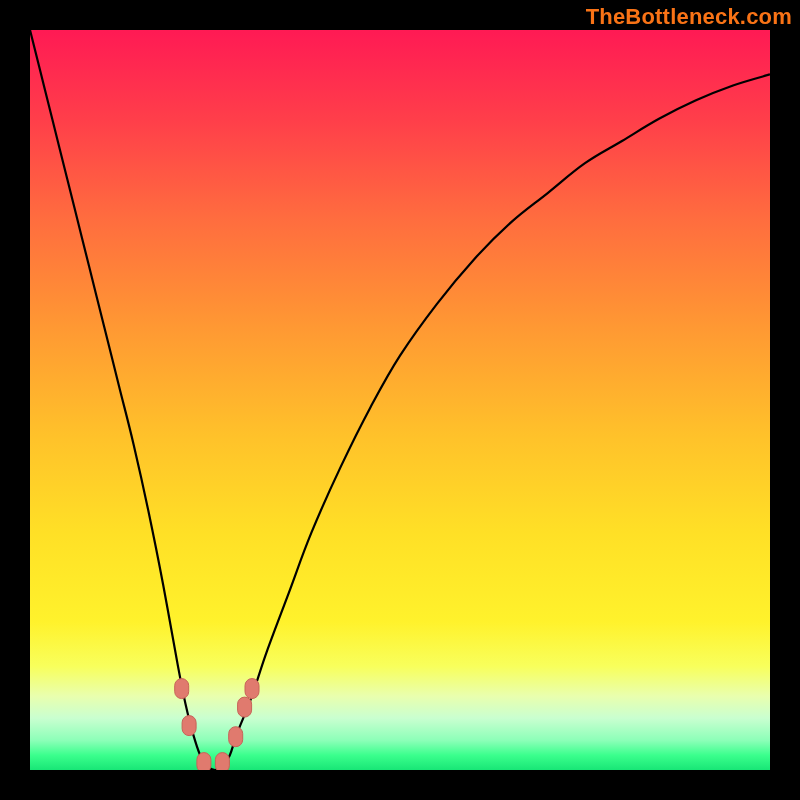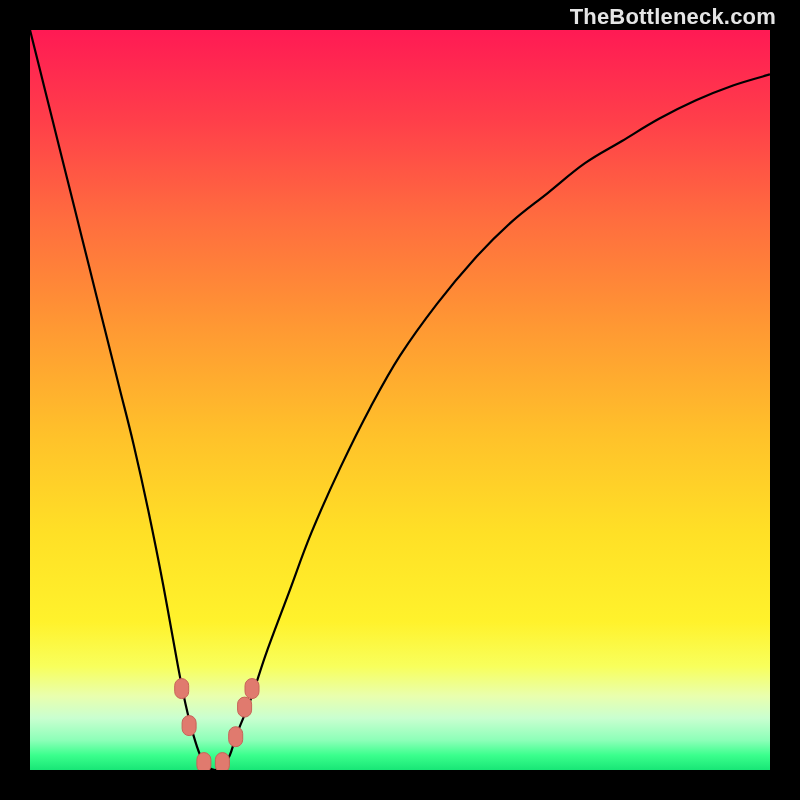--- a/index.html
+++ b/index.html
@@ -42,22 +42,22 @@
   svg.curve {
     position: absolute;
     left: 0; top: 0;
     width: 740px;
     height: 740px;
     pointer-events: none;
   }
   .watermark {
     position: absolute;
     top: 4px;
-    right: 24px;
-    color: #e5e5e5;
+    right: 8px;
+    color: #f97316;
     font-size: 22px;
     font-weight: 600;
     letter-spacing: 0.2px;
     user-select: none;
   }
   .marker {
     fill: #e07a6e;
     stroke: #c76358;
     stroke-width: 1;
   }

